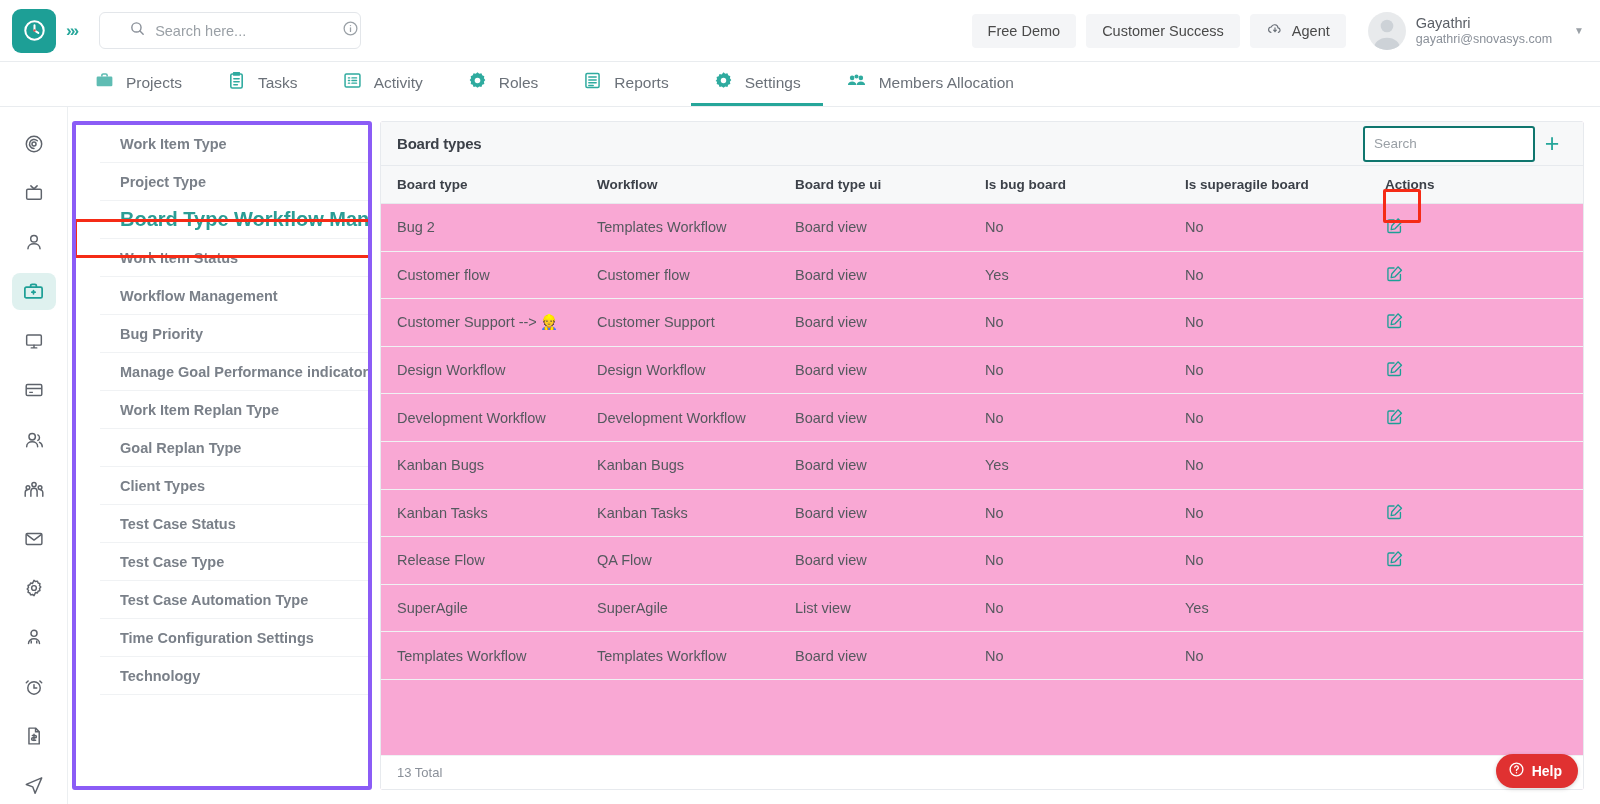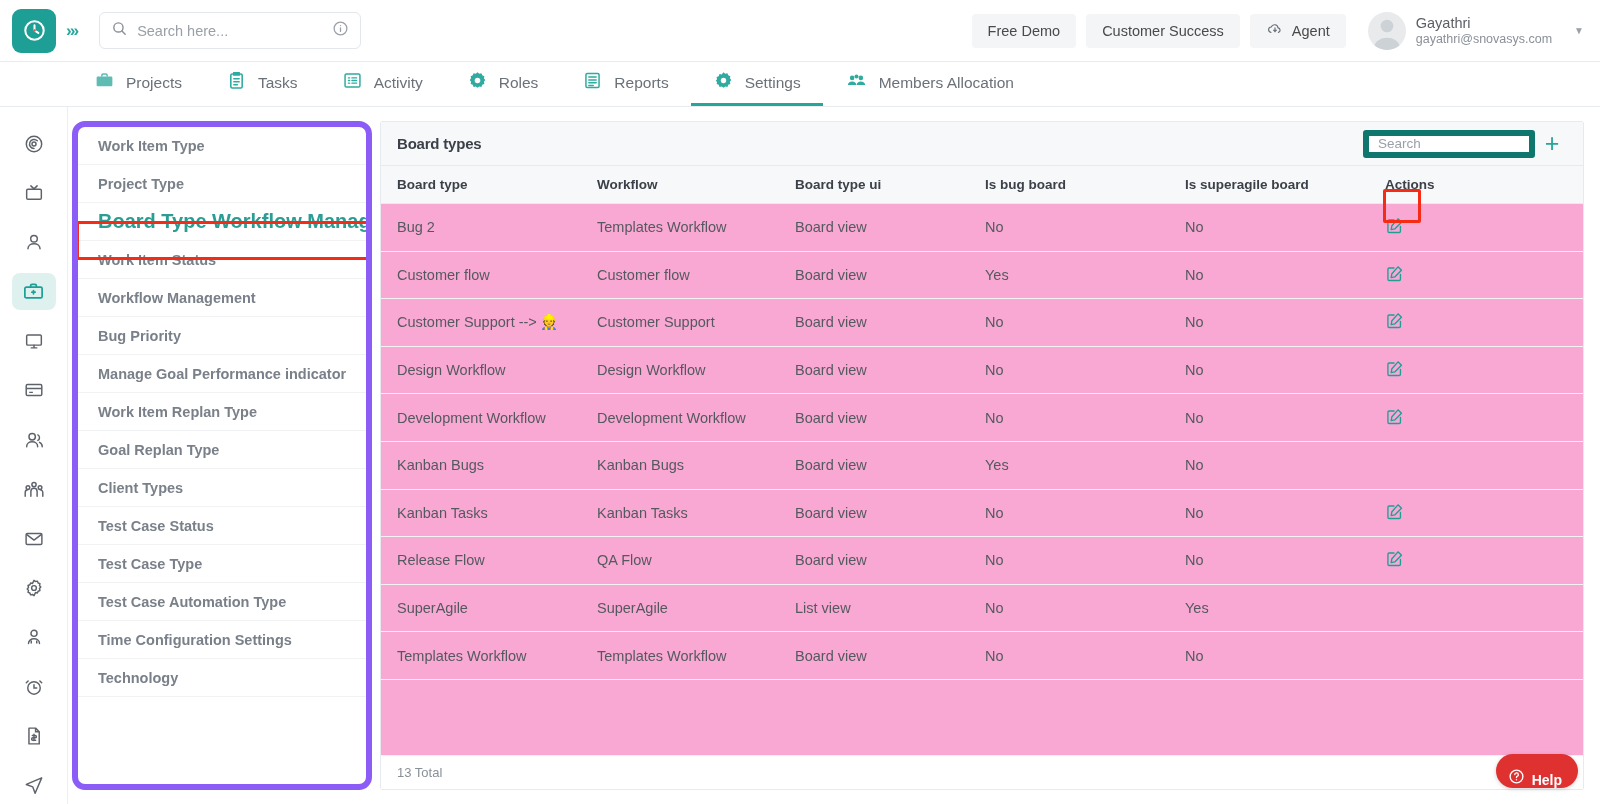--- a/index.html
+++ b/index.html
@@ -16,21 +16,21 @@
     height: 62px; min-height: 62px; display: flex; align-items: center;
     background: #fff; border-bottom: 1px solid #e9ecef; position: relative; z-index: 5;
   }
   .logo-box {
     width: 44px; height: 44px; margin-left: 12px; border-radius: 9px;
     background: #1d9f96; display: flex; align-items: center; justify-content: center;
   }
   .chev { color: #26a69a; font-size: 17px; margin-left: 10px; letter-spacing: -2px; font-weight: 700; }
   .searchwrap {
     margin-left: 22px; width: 262px; height: 37px; border: 1px solid #e3e6ea; border-radius: 6px;
-    display: flex; align-items: center; padding: 0 11px; background: #fff;
+    display: flex; align-items: center; padding: 0 29px; background: #fff;
   }
   .searchwrap input {
     flex: 1; border: none; outline: none; font-size: 14.5px; color: #5a5a5a;
     font-family: "Liberation Sans", sans-serif; margin-left: 9px; background: transparent;
   }
   .searchwrap input::placeholder { color: #9aa0a6; }
   .spacer { flex: 1; }
   .pillbtn {
     height: 34px; padding: 0 16px; background: #f4f5f7; border: none; border-radius: 4px;
     font-size: 14.5px; color: #4a4a4a; font-family: "Liberation Sans", sans-serif;
@@ -76,22 +76,22 @@
   .rail-ico {
     width: 44px; height: 42px; border-radius: 8px; display: flex; align-items: center;
     justify-content: center; cursor: pointer; color: #5e636b;
   }
   .rail-ico.active { background: #dff1ef; color: #1d9f96; }
 
   .content { flex: 1; display: flex; padding: 14px 16px 14px 4px; gap: 8px; min-width: 0; }
 
   
   .menu {
-    width: 300px; min-width: 300px; background: #fff; border: 6px solid #8b5cf6; border-radius: 13px;
-    display: flex; flex-direction: column; overflow: hidden; position: relative;
+    width: 300px; min-width: 300px; background: #fff; border: 4px solid #8b5cf6; border-radius: 3px;
+    display: flex; flex-direction: column; overflow: hidden; position: relative; padding-left: 24px;
   }
   .menu-item {
     height: 38px; min-height: 38px; display: flex; align-items: center; padding-left: 20px;
     font-size: 14.5px; color: #7a8089; border-bottom: 1px solid #f0f2f4; cursor: pointer;
     font-weight: 600; white-space: nowrap;
   }
   .menu-item.selected { color: #2b9d95; font-size: 20px; font-weight: 600; }
   .menu-filler { flex: 1; }
   .hl-box {
     position: absolute; border: 3px solid #f52b16; border-radius: 2px; pointer-events: none; z-index: 3;
@@ -101,22 +101,22 @@
   .panel {
     flex: 1; background: #f9a8d4; border: 1px solid #e7eaee; border-radius: 3px;
     display: flex; flex-direction: column; min-width: 0; position: relative;
   }
   .panel-head {
     height: 44px; min-height: 44px; background: #f7f8f9; border-bottom: 1px solid #e7eaee;
     display: flex; align-items: center; padding: 0 14px 0 16px;
   }
   .panel-title { font-size: 15px; font-weight: 700; color: #3c4149; letter-spacing: -0.2px; }
   .panel-search {
-    width: 172px; height: 28px; border: 6px solid #0f766e; border-radius: 3px;
-    background: #fff; padding: 8px 9px; font-size: 13.5px; color: #5a5a5a;
+    width: 172px; height: 28px; border: 2px solid #0f766e; border-radius: 3px;
+    background: #fff; padding: 16px 9px; font-size: 13.5px; color: #5a5a5a;
     font-family: "Liberation Sans", sans-serif; outline: none;
   }
   .panel-search::placeholder { color: #9aa0a6; }
   .plusbtn {
     width: 34px; height: 34px; display: flex; align-items: center; justify-content: center;
     color: #26a69a; font-size: 25px; cursor: pointer; font-weight: 300; line-height: 1;
   }
 
   .tbl { width: 100%; border-collapse: collapse; table-layout: fixed; }
   .tbl th {
@@ -132,21 +132,21 @@
   .panel-foot {
     height: 34px; min-height: 34px; display: flex; align-items: center; padding-left: 16px;
     font-size: 13px; color: #8a9099; background: #fff; border-top: 1px solid #f0f2f4;
   }
   .hl-edit {
     position: absolute; border: 3px solid #f52b16; border-radius: 2px; pointer-events: none; z-index: 3;
   }
 
   .helpbtn {
     position: absolute; right: 22px; bottom: 16px; height: 34px; padding: 0 16px 0 12px;
-    background: #e03131; color: #fff; border-radius: 17px; display: flex; align-items: flex-end;
+    background: #e03131; color: #fff; border-radius: 17px; display: flex; align-items: center;
     gap: 7px; font-size: 14px; font-weight: 700; cursor: pointer; z-index: 9;
     box-shadow: 0 1px 4px rgba(0,0,0,.18);
   }
 </style>
 </head>
 <body>
 
 <div class="app">
 
   <div class="topbar">

